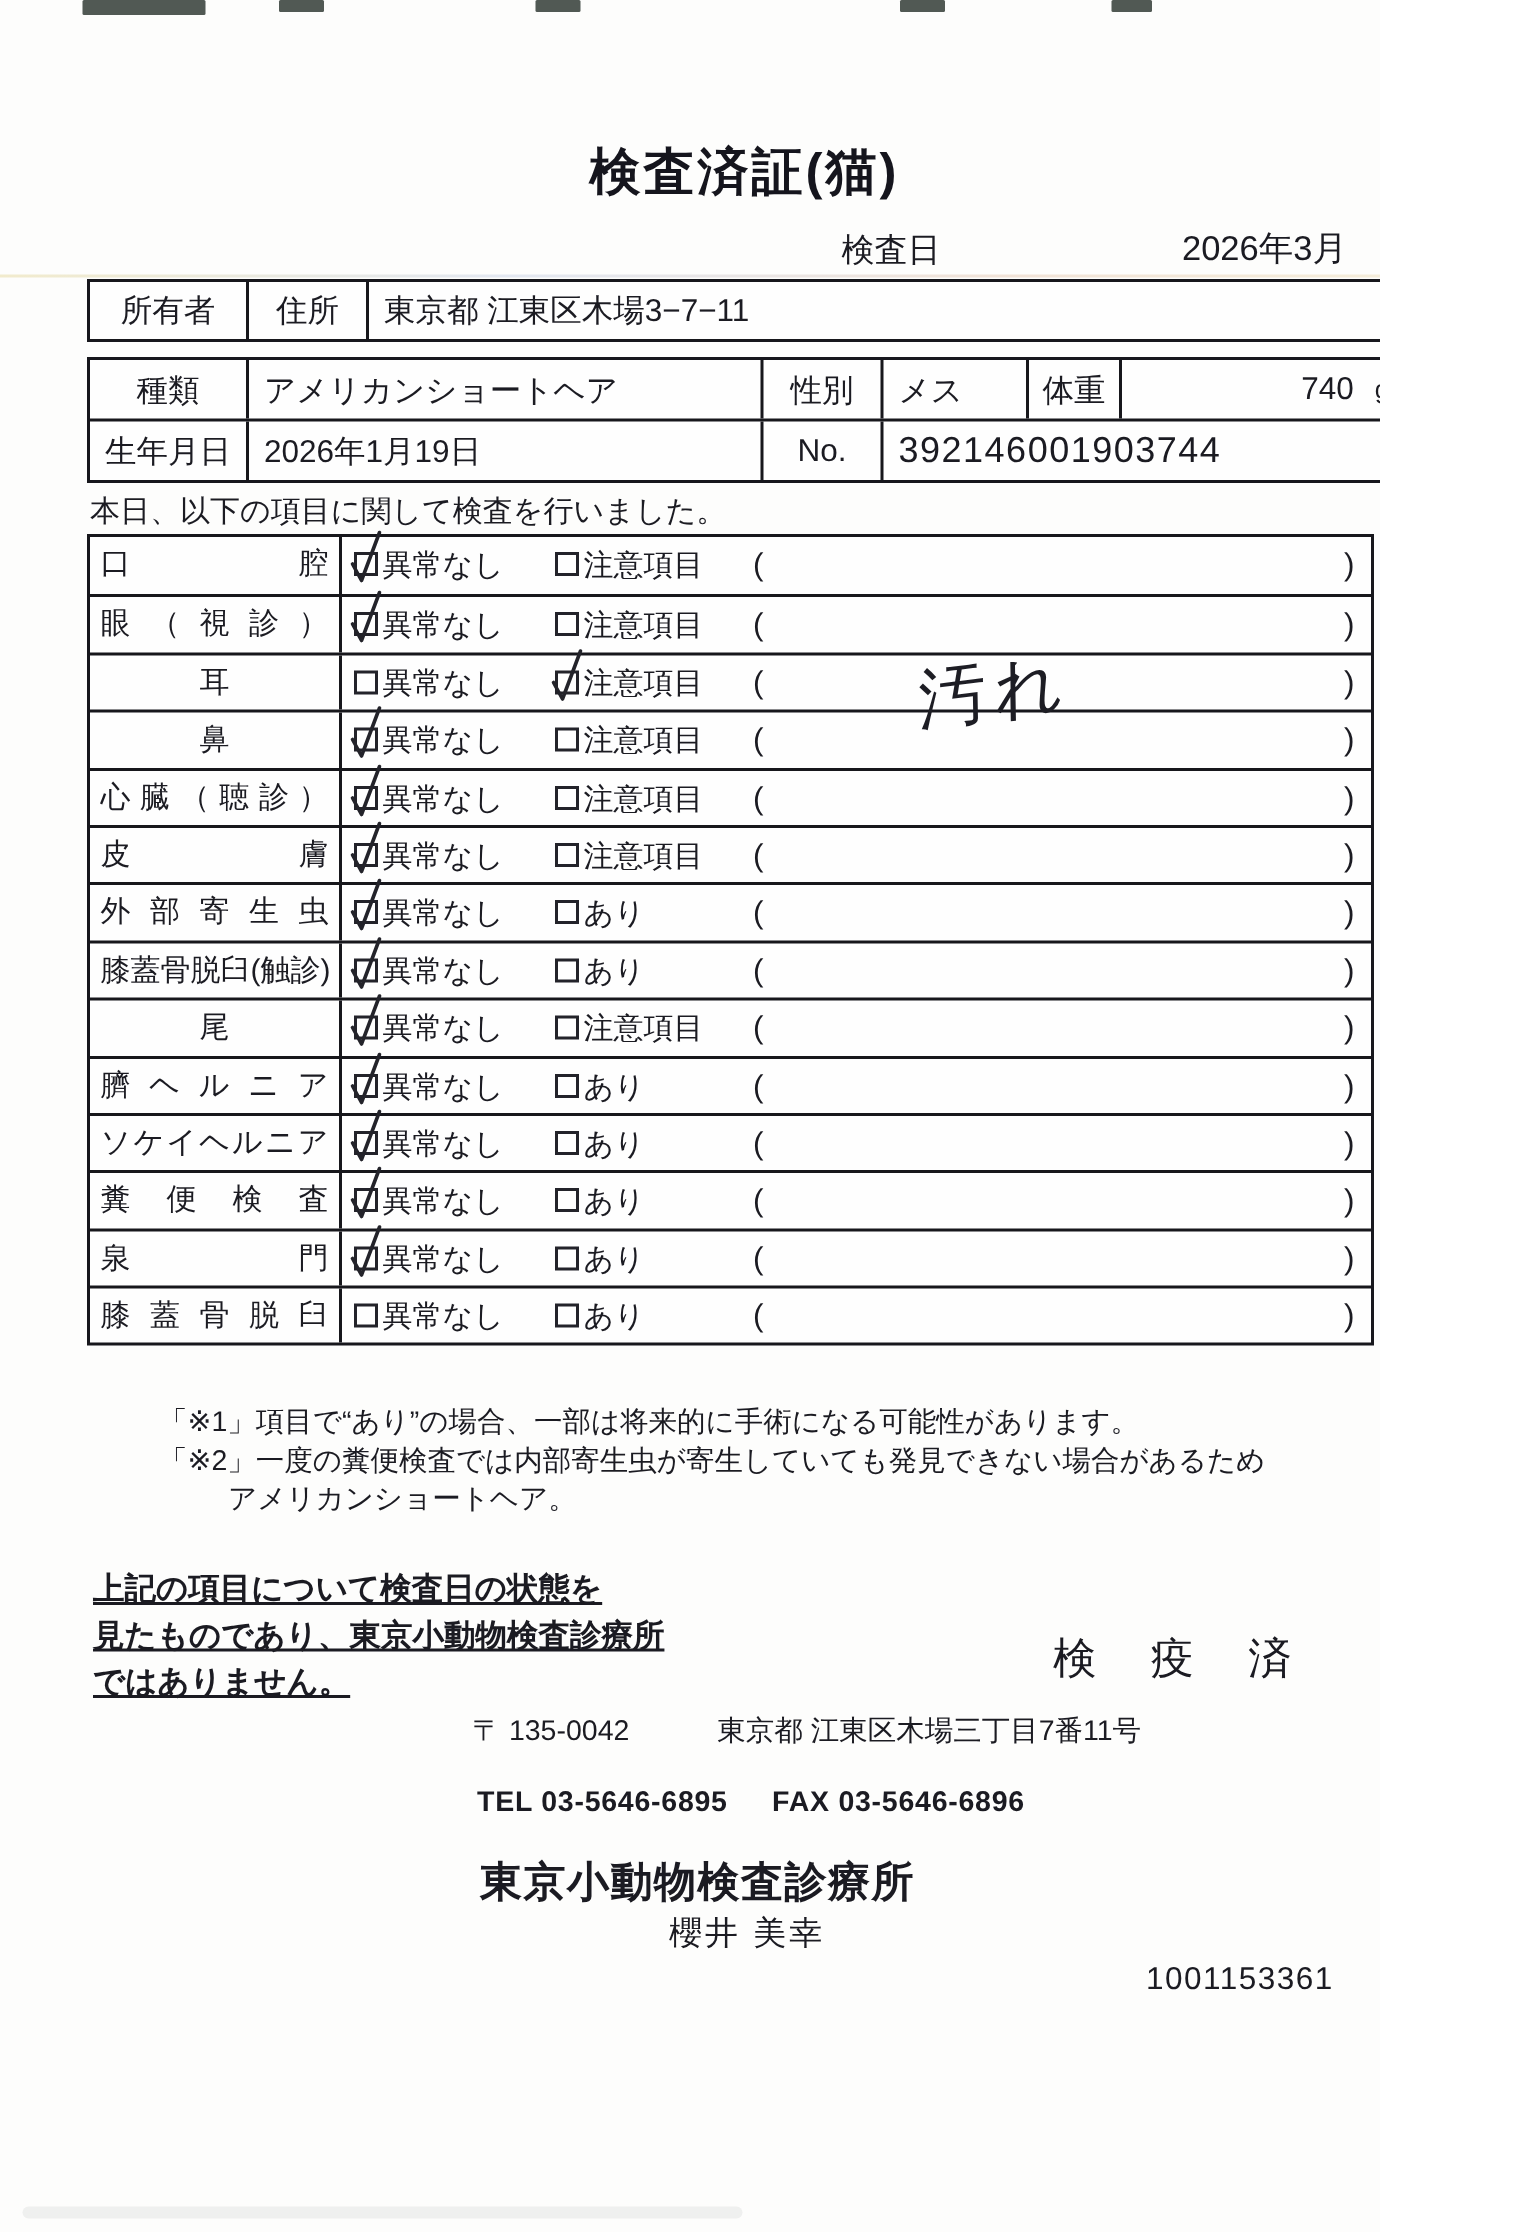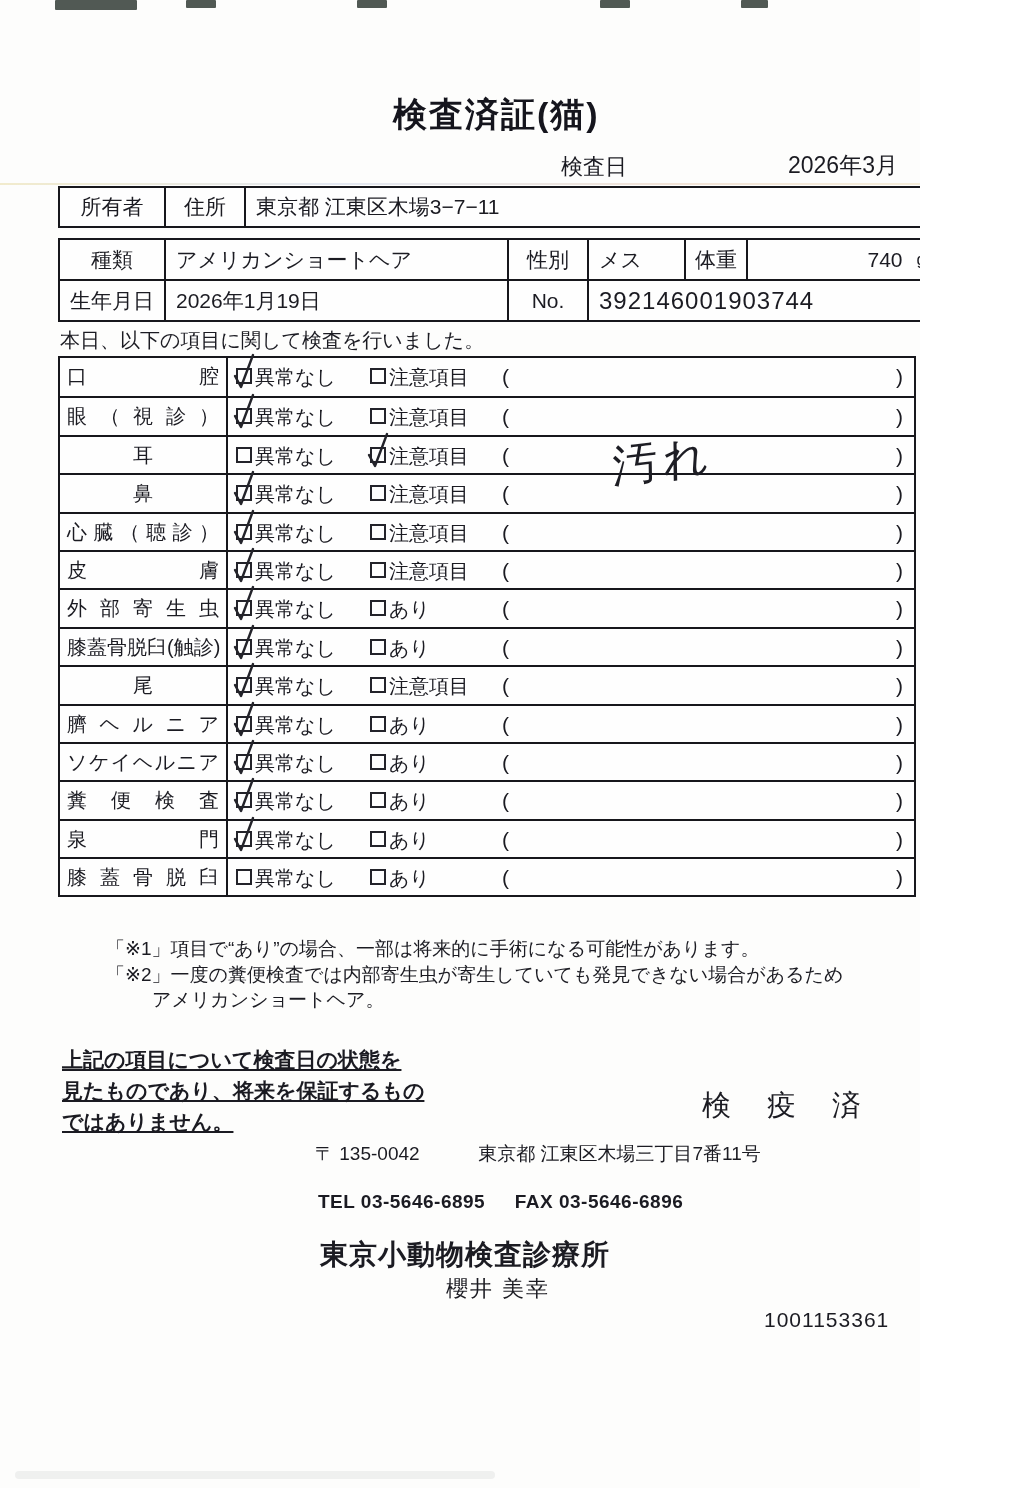--- a/index.html
+++ b/index.html
@@ -340,21 +340,21 @@
     </div>
 
   <div class="footnotes">
     <div>「※1」項目で“あり”の場合、一部は将来的に手術になる可能性があります。</div>
     <div>「※2」一度の糞便検査では内部寄生虫が寄生していても発見できない場合があるため</div>
     <div class="footnote-indent">アメリカンショートヘア。</div>
   </div>
 
   <div class="statement">
     <div>上記の項目について検査日の状態を</div>
-    <div>見たものであり、将来を保証するもの</div>
+    <div>見たものであり、東京小動物検査診療所</div>
     <div>ではありません。</div>
   </div>
   <div class="stamp">検 疫 済</div>
 
   <div class="postal-line">
     <span>〒</span>
     <span>135-0042</span>
     <span class="gap"></span>
     <span>東京都 江東区木場三丁目7番11号</span>
   </div>

